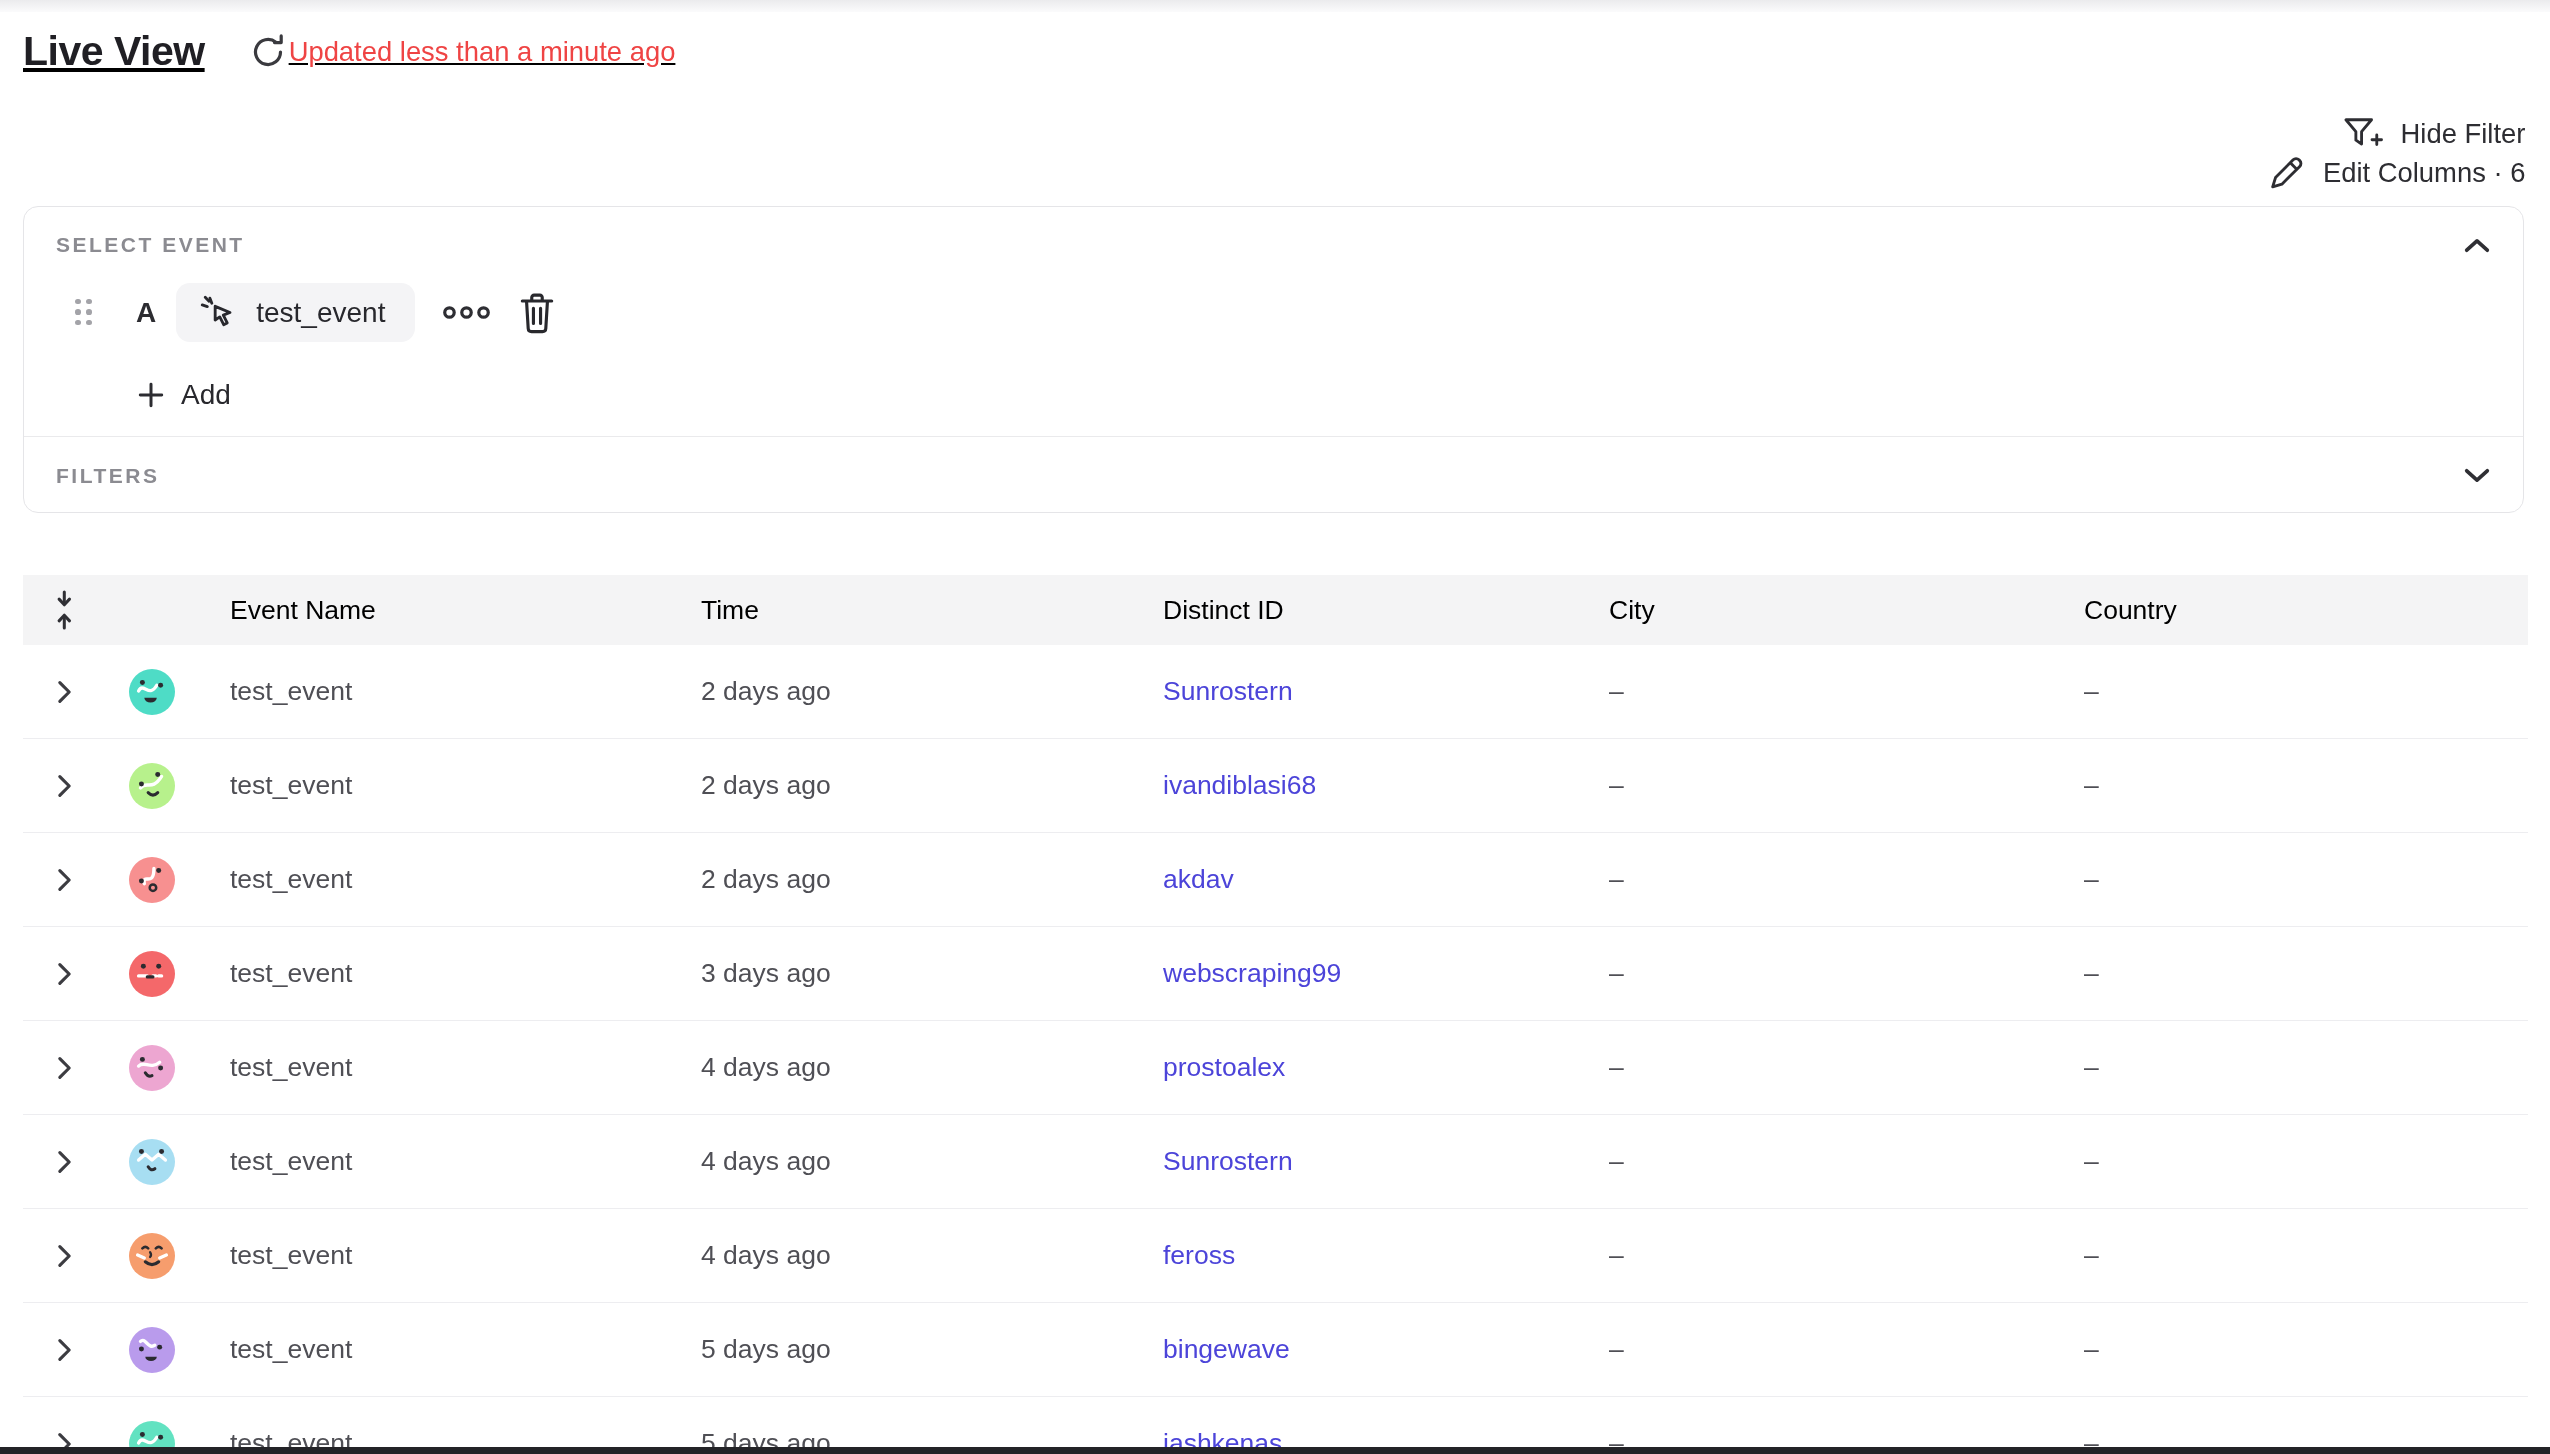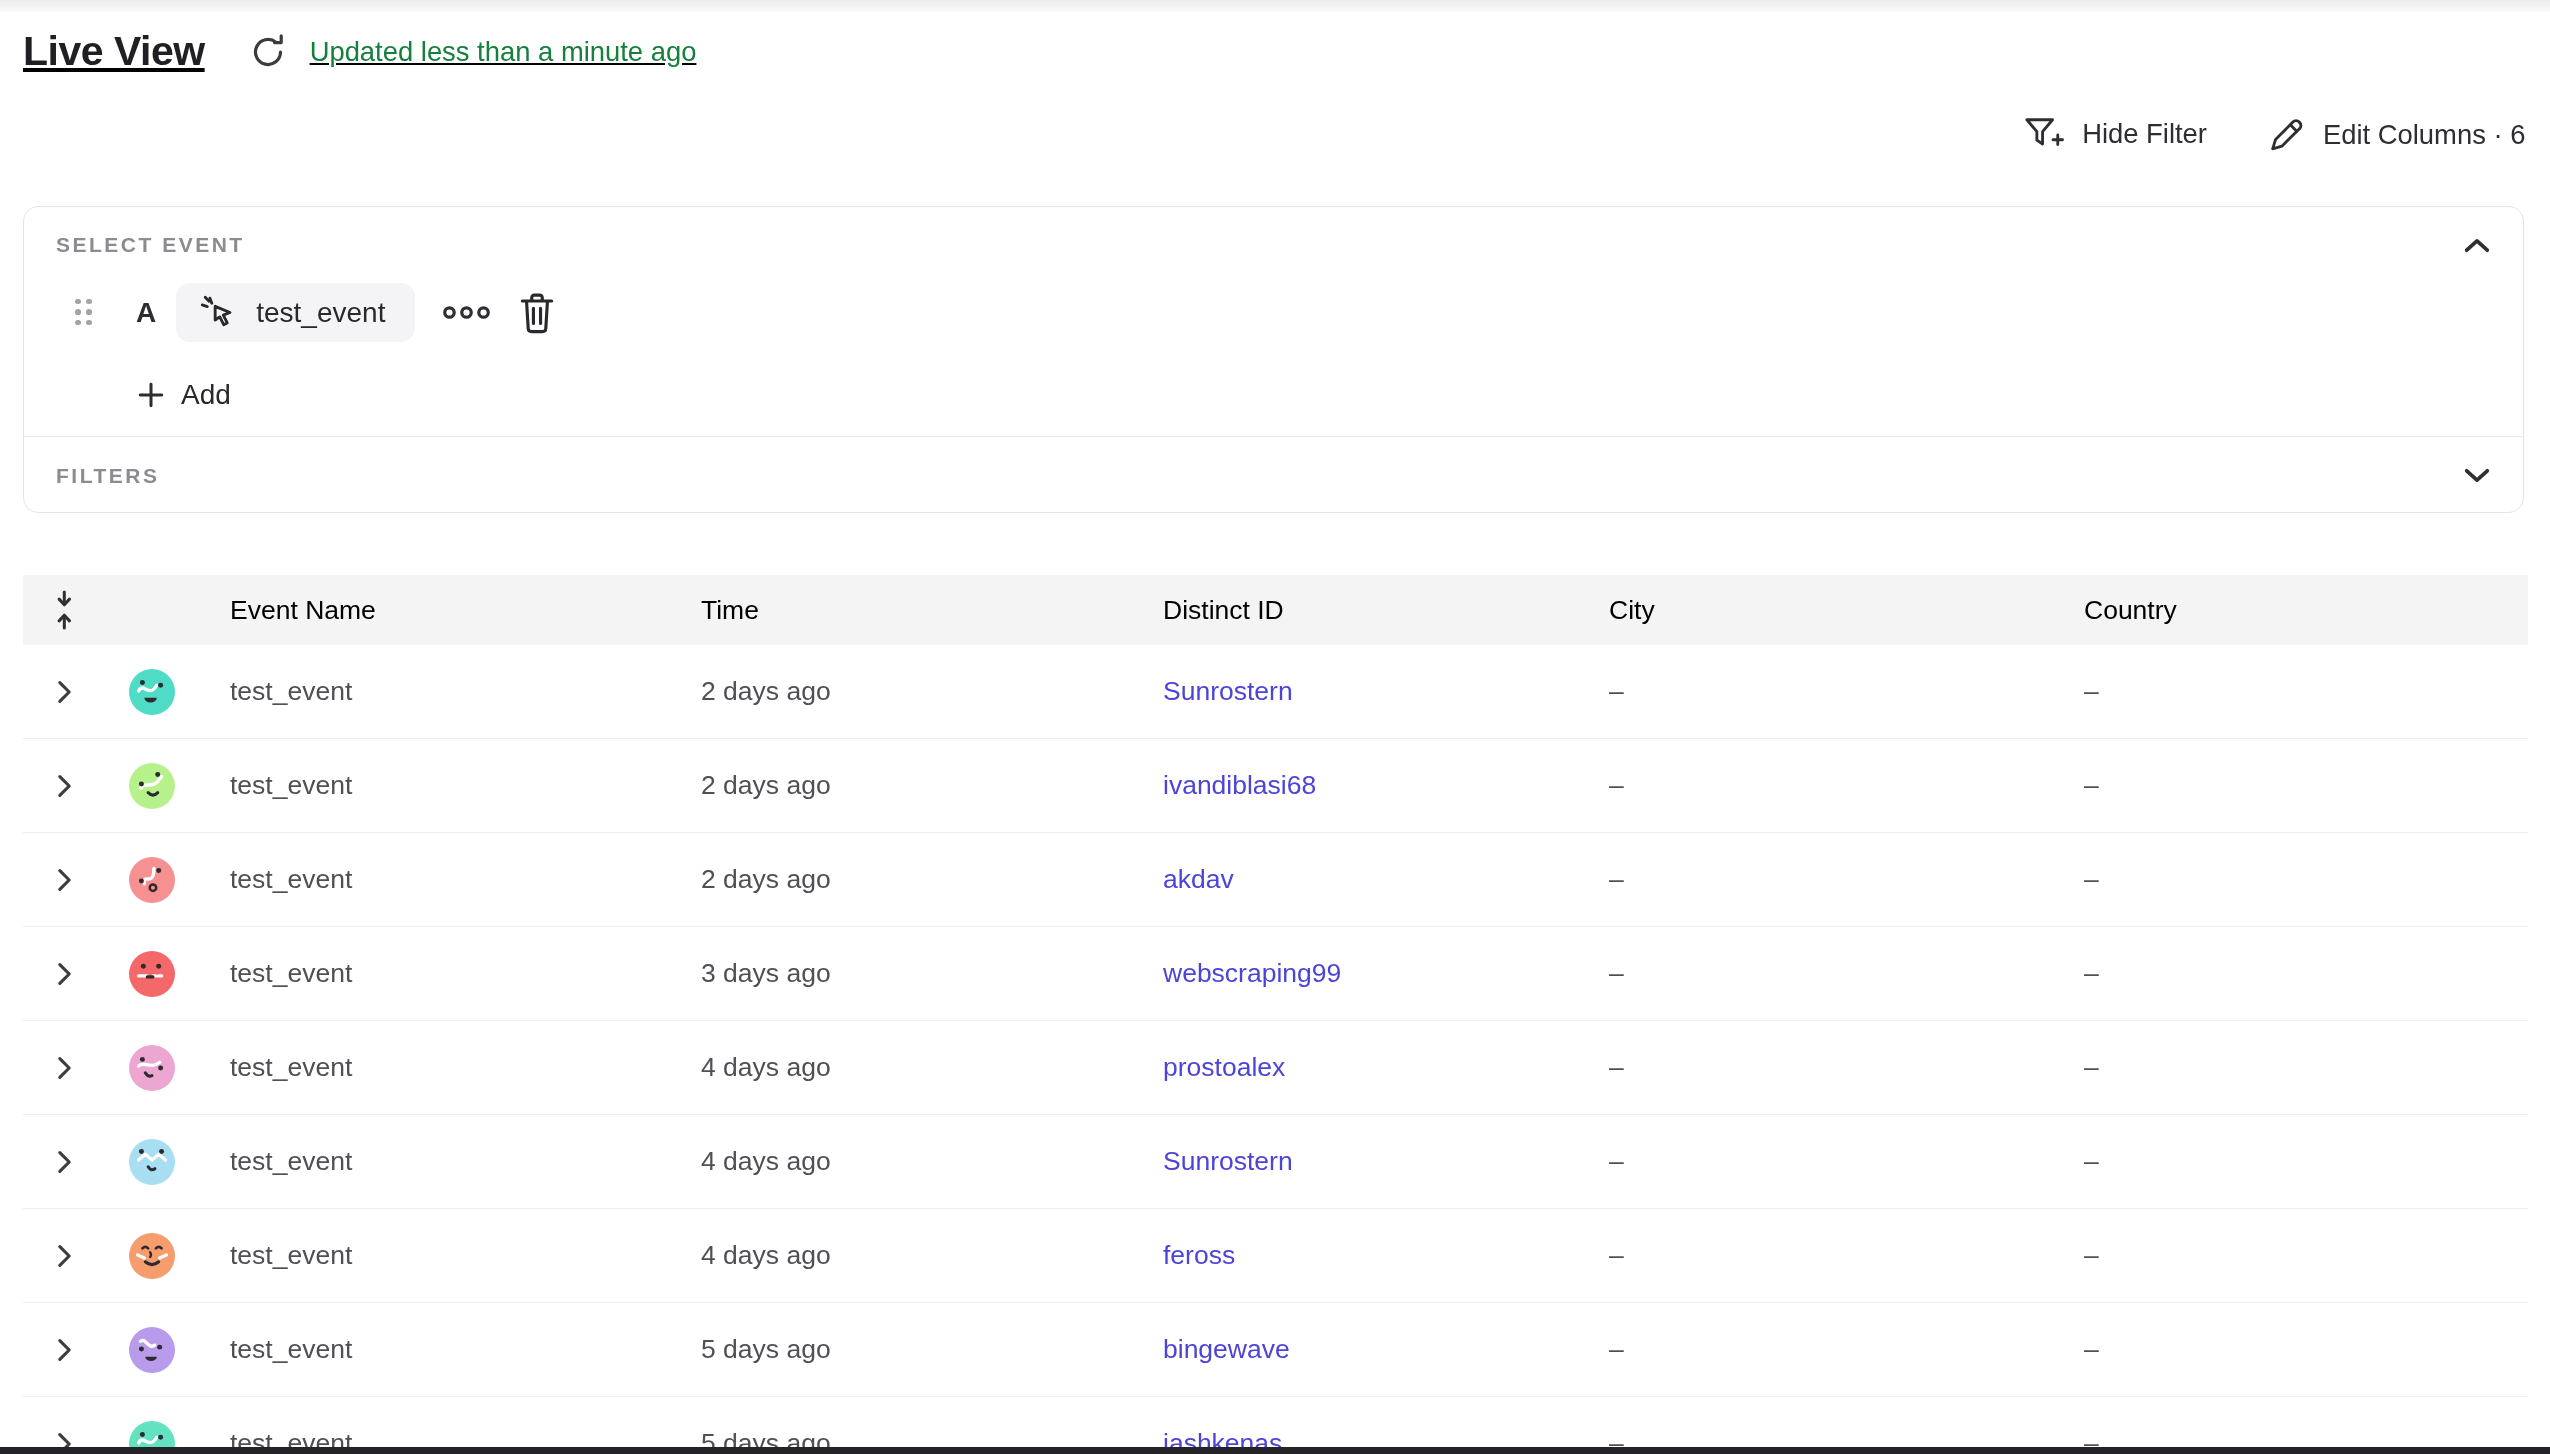--- a/index.html
+++ b/index.html
@@ -11,24 +11,24 @@
   .page{position:relative;width:2550px;height:1455px;background:#fff;overflow:hidden;}
   .top-band{position:absolute;top:0;left:0;right:0;height:12.3px;
     background:linear-gradient(#ebebed,#fbfbfc);}
   svg{display:block;}
   button{background:none;border:none;padding:0;margin:0;font:inherit;color:inherit;cursor:pointer;}
 
   
   .page-header{position:absolute;left:23px;top:28px;display:flex;align-items:center;text-decoration:underline;}
   .page-title{margin:0;font-size:41px;font-weight:700;color:#201f24;letter-spacing:-0.5px;}
   .refresh-btn{margin-left:42px;width:42px;height:42px;display:flex;align-items:center;justify-content:center;}
-  .updated-text{margin-left:21px;font-size:27.4px;color:#15803d;}
+  .updated-text{font-size:27.4px;color:#ef4444;}
 
   
-  .toolbar{position:absolute;top:115px;right:24.6px;height:64px;display:flex;align-items:flex-start;}
+  .toolbar{position:absolute;top:115px;right:24.6px;height:64px;display:flex;align-items:flex-end;flex-direction:column;}
   .tool-btn{display:flex;align-items:center;gap:17px;font-size:27.4px;font-weight:500;color:#2d2d32;}
   .tool-btn + .tool-btn{margin-left:59px;}
   .search-box{margin-left:59px;width:269px;height:62px;background:#f2f2f4;border-radius:15px;
     display:flex;align-items:center;padding:0 17px 0 19px;gap:15px;}
   .search-box input{flex:1;min-width:0;border:none;outline:none;background:transparent;
     font-size:27.4px;color:#3a3a3f;font-family:inherit;}
   .search-box input::placeholder{color:#9b9ba0;}
 
   
   .query-card{position:absolute;left:23px;top:206px;width:2501px;height:307px;

